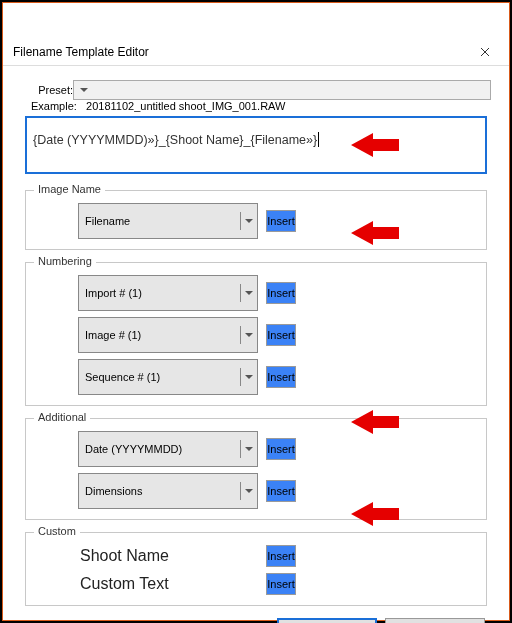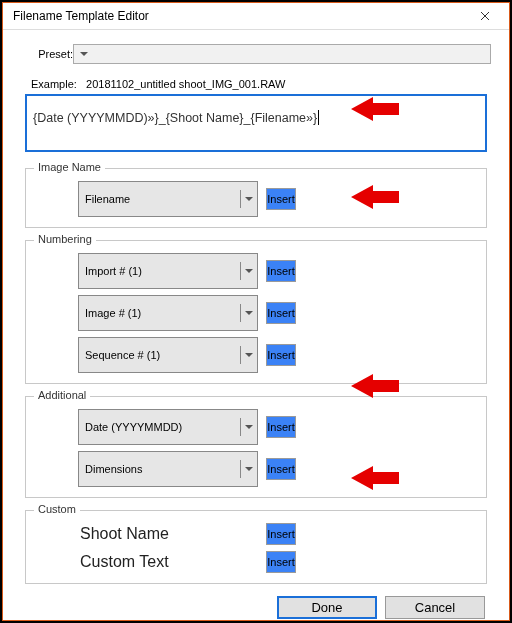--- a/index.html
+++ b/index.html
@@ -20,37 +20,37 @@
     display: flex;
     flex-direction: column;
   }
   .titlebar {
     height: 28px;
     display: flex;
     align-items: center;
     justify-content: space-between;
     padding: 0 4px 0 10px;
     border-bottom: 1px solid #ddd;
+    margin-top: 36px;
   }
   .titlebar .title { font-size: 12px; color: #000; }
   .close-btn {
     width: 40px; height: 26px;
     display: flex; align-items: center; justify-content: center;
     cursor: pointer;
   }
   .close-btn svg { stroke: #333; stroke-width: 1; }
   .body-wrap {
     flex: 1;
     padding: 10px 18px;
     position: relative;
   }
   .preset-row {
     display: flex;
     align-items: center;
-    margin-bottom: 14px;
     margin-top: 4px;
     gap: 0;
   }
   .preset-row label { width: 52px; text-align: right; }
   .preset-select {
     flex: 1;
     height: 20px;
     border: 1px solid #aaa;
     background: #f1f1f1;
     display: flex;

